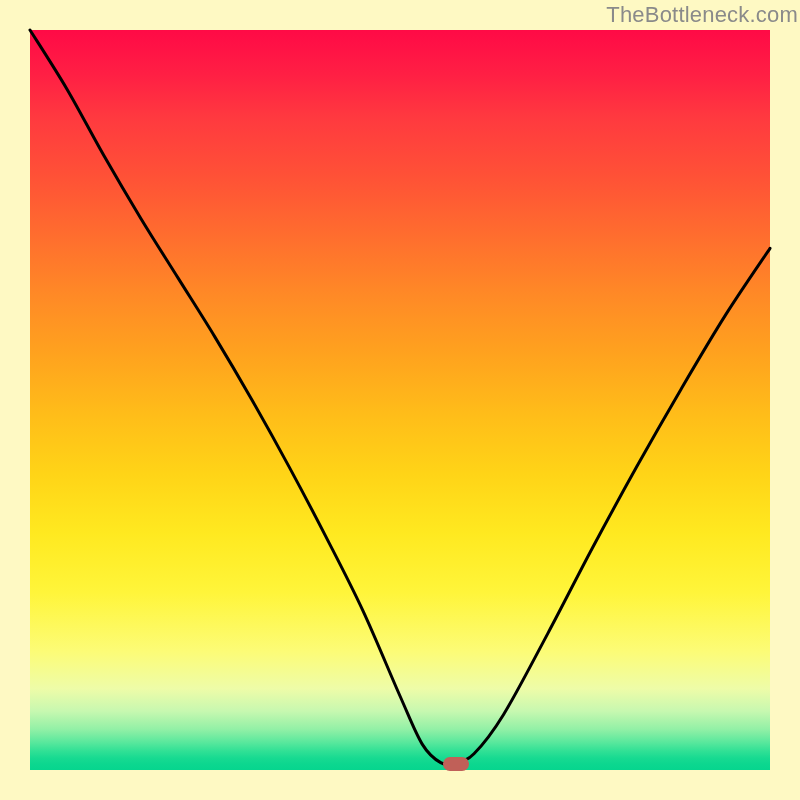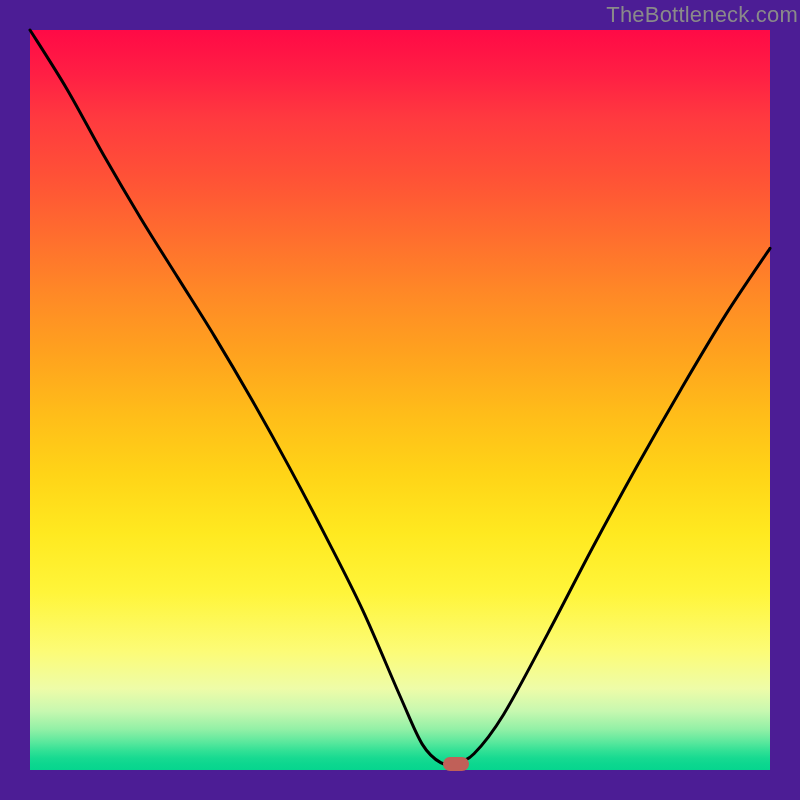--- a/index.html
+++ b/index.html
@@ -10,21 +10,21 @@
     background: #000;
     overflow: hidden;
     font-family: Arial, Helvetica, sans-serif;
   }
   .frame {
     position: absolute;
     top: 0;
     left: 0;
     width: 800px;
     height: 800px;
-    background: #4c1d95;
+    background: #fef9c3;
   }
   .plot-area {
     position: absolute;
     background: linear-gradient(to bottom,
       #ff0a46 0%,
       #ff1f44 6%,
       #ff3a3f 12%,
       #ff5236 20%,
       #ff6e2e 28%,
       #ff8a26 36%,

